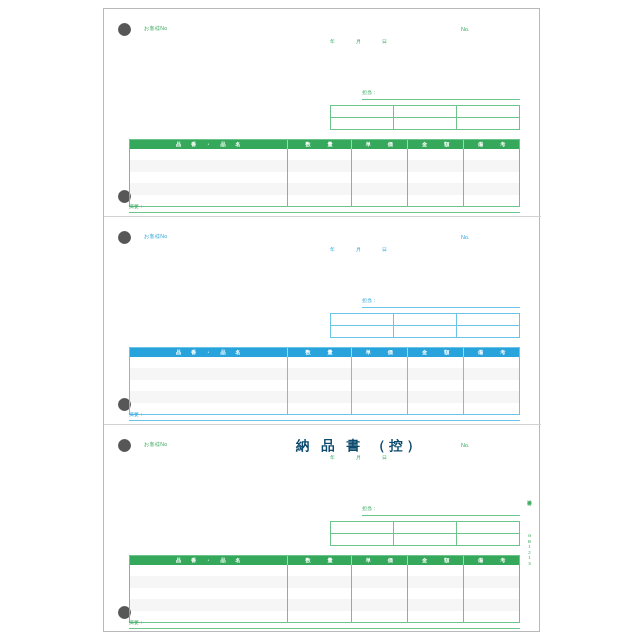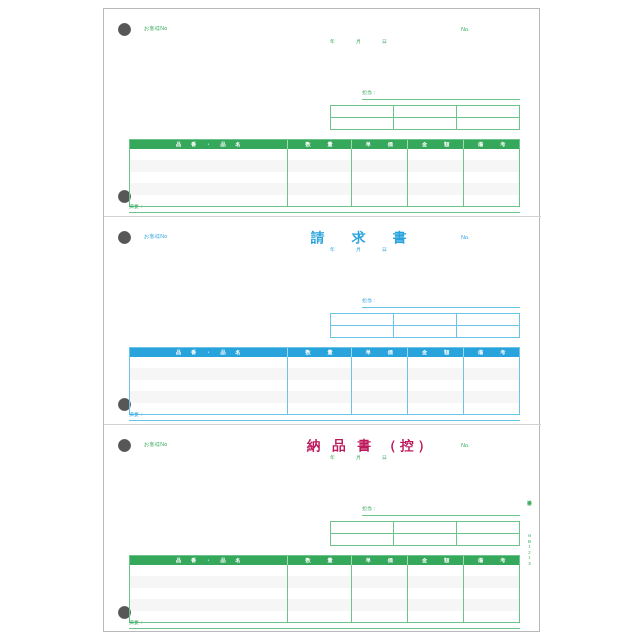--- a/index.html
+++ b/index.html
@@ -152,21 +152,20 @@
 
     <div class="sec-sep" style="top:207px;"></div>
   </div>
 
   <div class="section" id="sec1" style="top:208px;height:208px;color:#6cc3e8;">
     <div class="hole" style="left:14px;top:14px;"></div>
     <div class="hole" style="left:14px;top:181px;"></div>
 
     <div class="cust-no" style="left:40px;top:16px;color:#29a3dc;">お客様No</div>
 
-    <div class="doc-title" style="left:207px;top:12px;color:#29a3dc;">請　求　書</div>
     <div class="doc-date" style="left:226px;top:29px;color:#29a3dc;">
       <span>年</span><span>月</span><span>日</span>
     </div>
     <div class="doc-no" style="left:357px;top:17px;color:#29a3dc;">No.</div>
 
     <div class="charge-label" style="left:258px;top:80px;color:#29a3dc;">担当：</div>
     <div class="charge-rule" style="left:258px;top:90px;width:158px;"></div>
     <div class="charge-box" style="left:226px;top:96px;width:190px;height:25px;">
       <div class="cb-row">
         <div class="cb-cell"></div>
@@ -232,21 +231,21 @@
 
     <div class="sec-sep" style="top:207px;"></div>
   </div>
 
   <div class="section" id="sec2" style="top:416px;height:208px;color:#6cc48a;">
     <div class="hole" style="left:14px;top:14px;"></div>
     <div class="hole" style="left:14px;top:181px;"></div>
 
     <div class="cust-no" style="left:40px;top:16px;color:#35a85b;">お客様No</div>
 
-    <div class="doc-title" style="left:203px;top:12px;color:#be185d;letter-spacing:4px;">納 品 書 （控）</div>
+    <div class="doc-title" style="left:192px;top:12px;color:#0c4a6e;letter-spacing:4px;">納 品 書 （控）</div>
     <div class="doc-date" style="left:226px;top:29px;color:#35a85b;">
       <span>年</span><span>月</span><span>日</span>
     </div>
     <div class="doc-no" style="left:357px;top:17px;color:#35a85b;">No.</div>
 
     <div class="charge-label" style="left:258px;top:80px;color:#35a85b;">担当：</div>
     <div class="charge-rule" style="left:258px;top:90px;width:158px;"></div>
     <div class="charge-box" style="left:226px;top:96px;width:190px;height:25px;">
       <div class="cb-row">
         <div class="cb-cell"></div>

